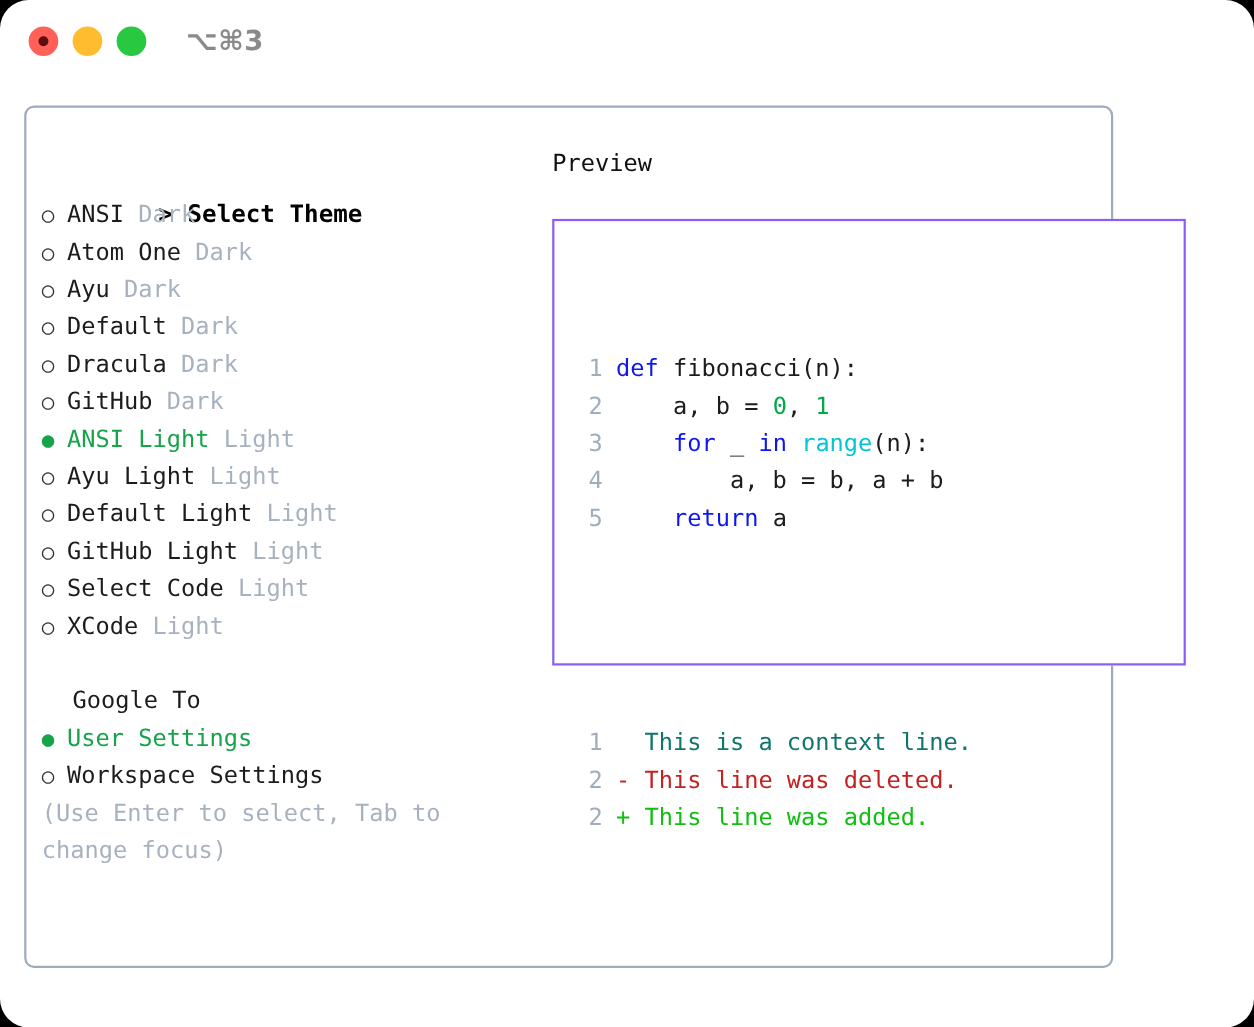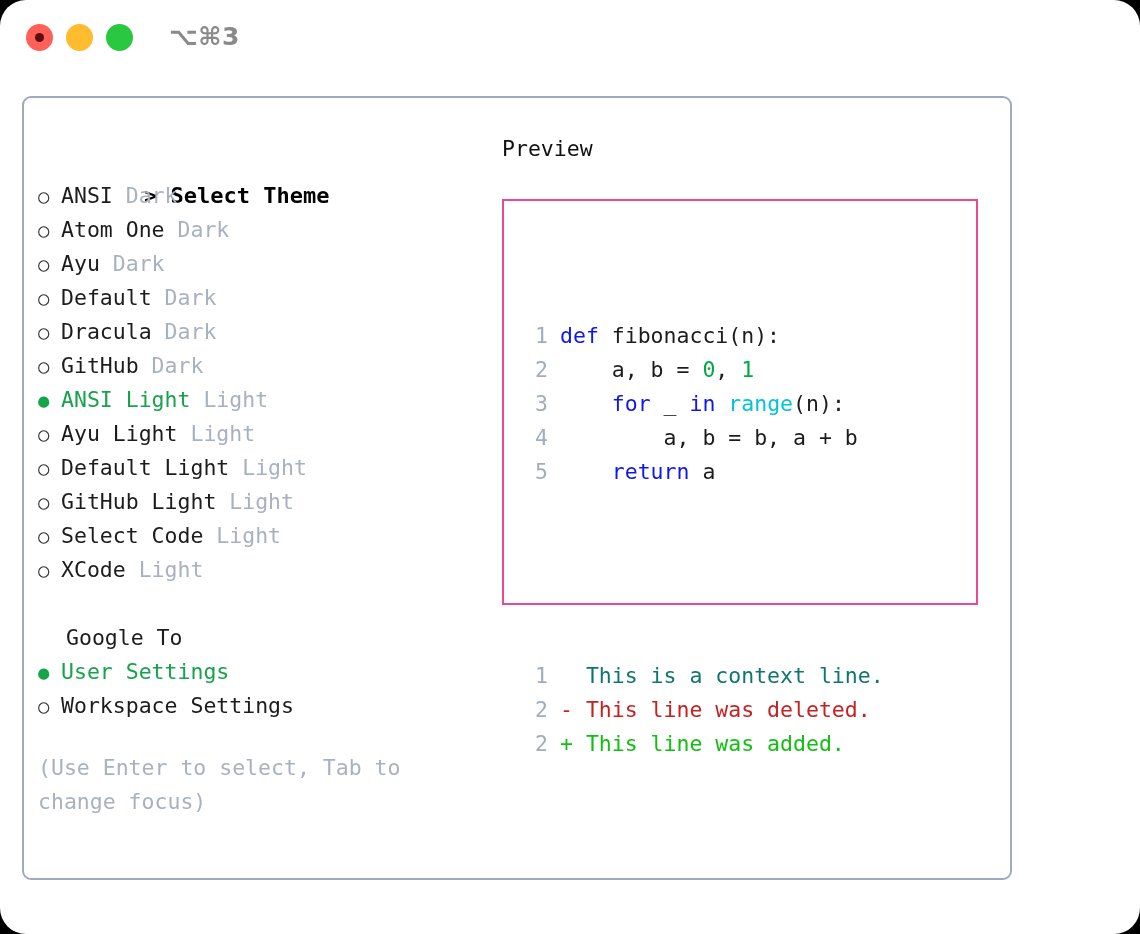--- a/index.html
+++ b/index.html
@@ -122,21 +122,20 @@
   .section-label {
     height: 34px;
     line-height: 34px;
     font-size: 21.5px;
     color: #1c1c1c;
     padding-left: 28px;
     white-space: pre;
   }
 
   .hint {
-    margin-top: 28px;
     font-size: 21.5px;
     line-height: 34px;
     color: #a8b2be;
     width: 400px;
     white-space: pre-wrap;
   }
 
   
   .right-col {
     position: absolute;
@@ -145,23 +144,23 @@
     width: 490px;
   }
   .preview-title {
     font-size: 21.5px;
     line-height: 34px;
     color: #111111;
     height: 34px;
   }
   .preview-box {
     margin-top: 33px;
-    width: 476px;
+    width: 576px;
     height: 406px;
-    border: 2px solid #ec4899;
+    border: 2px solid #8b5cf6;
     box-sizing: border-box;
     background: #ffffff;
     position: relative;
   }
   .code {
     position: absolute;
     left: 20px;
     top: 50px;
     font-size: 21.5px;
     line-height: 34px;

